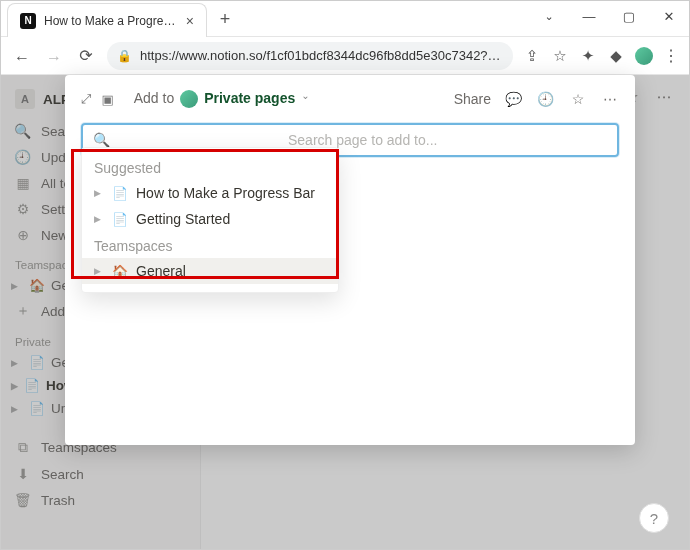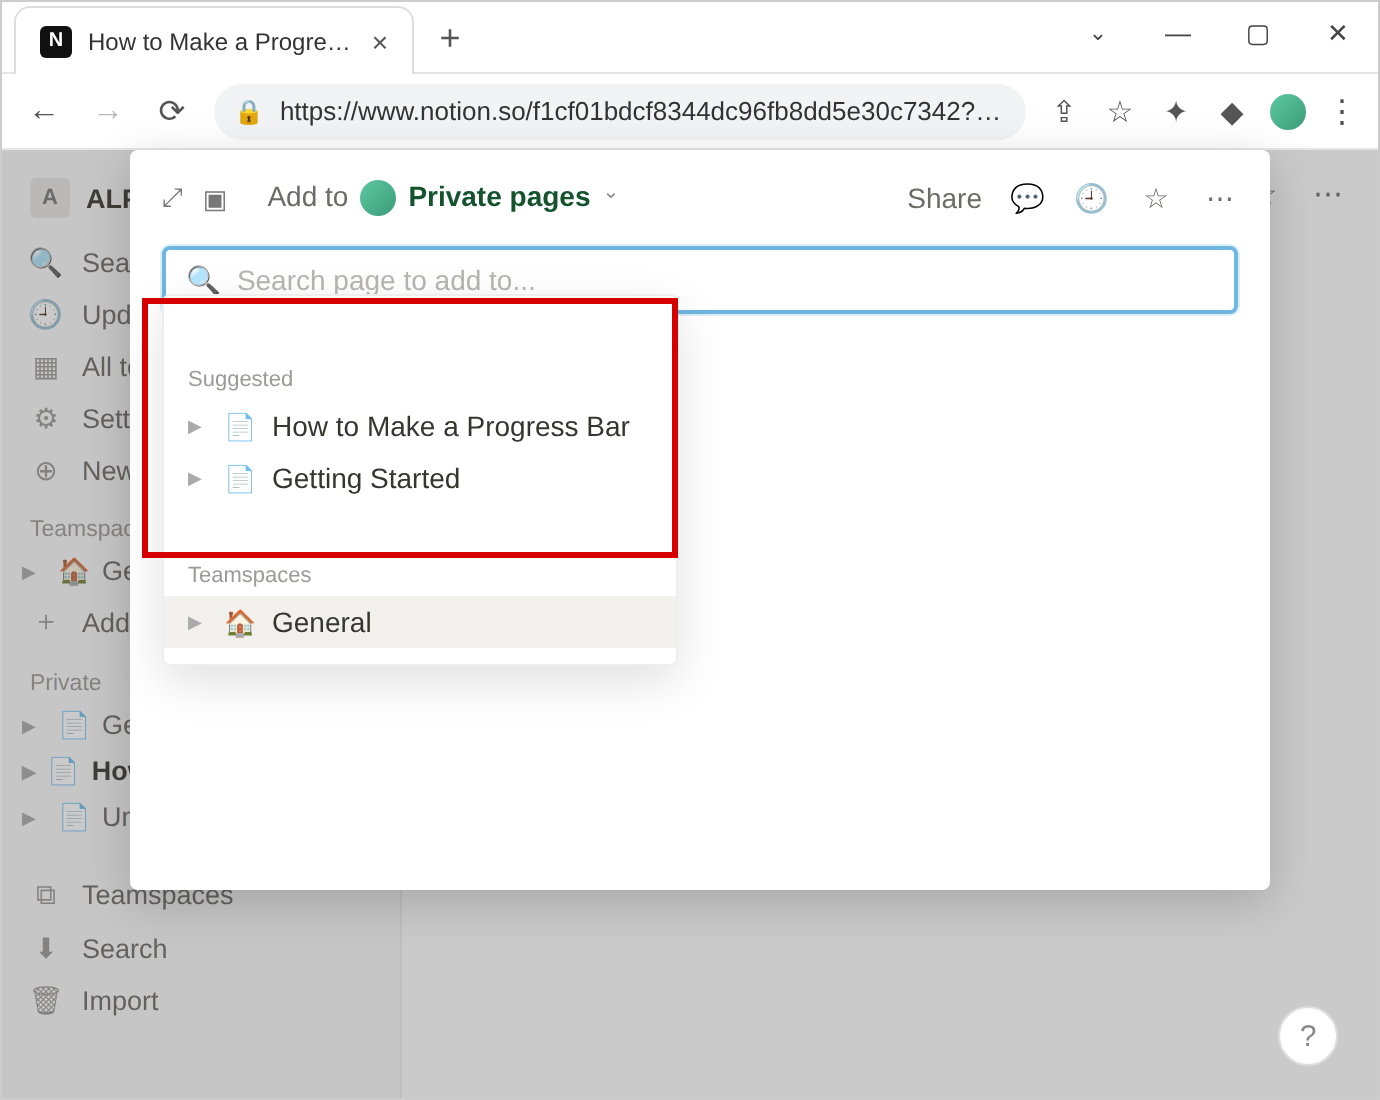--- a/index.html
+++ b/index.html
@@ -67,25 +67,25 @@
 .mh-addto .bubble { width: 18px; height: 18px; border-radius: 50%; background: linear-gradient(135deg,#5dc9a0,#3b9b7a); }
 .mh-addto .pp { font-weight: 600; color: #14532d; }
 .mh-addto .dd { font-size: 10px; color: #888; }
 .mh-spacer { flex: 1; }
 .mh-right { display: flex; align-items: center; gap: 14px; color: #6d6a67; font-size: 14px; }
 .mh-right .aico { width: 18px; height: 18px; display:flex; align-items:center; justify-content:center; }
 
 .modal-body { padding: 0 16px 10px 16px; }
 .search-wrap { height: 34px; border: 2px solid #6fb6e0; border-radius: 4px; display: flex; align-items: center; padding: 0 10px; gap: 8px; box-shadow: 0 0 0 1px rgba(111,182,224,.25); }
 .search-wrap .mag { color: #b0afac; font-size: 14px; }
-.search-wrap input { border: none; outline: none; flex: 1; font-size: 14px; color: #0f172a; background: transparent; }
+.search-wrap input { border: none; outline: none; flex: 1; font-size: 14px; color: #0f172a; background: transparent; text-align: center; }
 .search-wrap input::placeholder { color: #b6b5b2; }
 
 .dropdown { position: absolute; left: 16px; top: 72px; width: 258px; background: #fff; border: 1px solid #eee; border-radius: 4px; box-shadow: 0 8px 24px rgba(0,0,0,.12); padding: 6px 0 8px 0; }
-.dd-section { font-size: 11px; color: #9b9a97; padding: 6px 12px 4px 12px; font-weight: 500; margin-top: 24px; }
+.dd-section { font-size: 14px; color: #9b9a97; padding: 6px 12px 4px 12px; font-weight: 500; }
 .dd-item { display: flex; align-items: center; gap: 8px; padding: 5px 12px; font-size: 14px; color: #37352f; cursor: pointer; }
 .dd-item.sel { background: #f1f0ed; }
 .dd-item .tri { width: 10px; font-size: 9px; color: #aaa; }
 .dd-item .pico { width: 16px; font-size: 13px; color: #777; }
 
 .red-box { position: absolute; border: 3px solid #d60000; pointer-events: none; }
 
 
 .help { position: absolute; right: 20px; bottom: 16px; width: 30px; height: 30px; border: 1px solid #ddd; border-radius: 50%; display: flex; align-items: center; justify-content: center; color: #888; font-size: 15px; background: #fff; }
 </style>
@@ -189,21 +189,21 @@
         <div class="sb-item">
             <span class="ico">⧉</span>
             <span>Teamspaces</span>
           </div>
         <div class="sb-item">
             <span class="ico">⬇</span>
             <span>Search</span>
           </div>
         <div class="sb-item">
             <span class="ico">🗑</span>
-            <span>Import</span>
+            <span>Trash</span>
           </div>
       </div>
 
       <div class="main">
         <div class="topbar">
           <div class="crumb">How to Make a Progress Bar</div>
           <div class="actions">
             <span>Share</span>
             <span class="aico">🕘</span>
             <span class="aico">☆</span>

